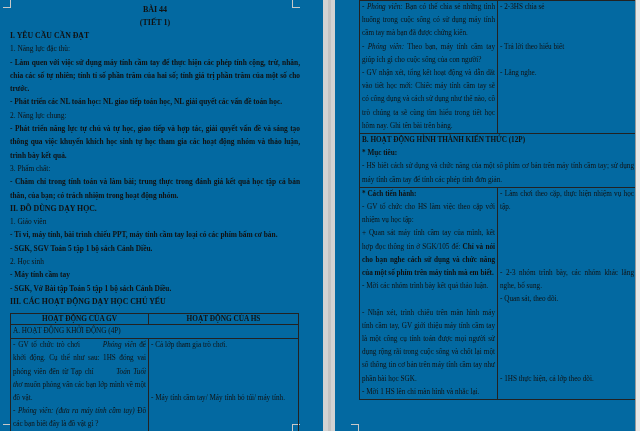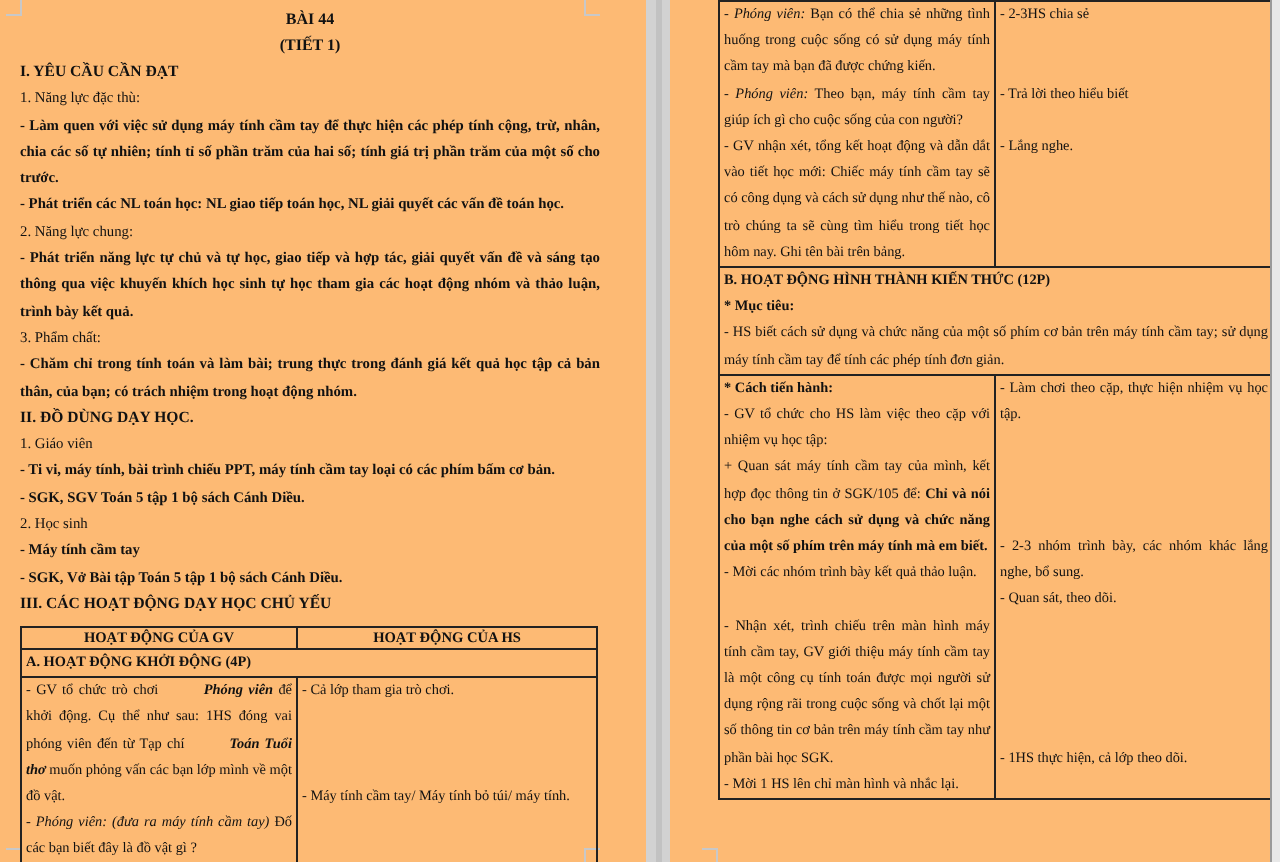--- a/index.html
+++ b/index.html
@@ -1,19 +1,19 @@
 <!DOCTYPE html>
 <html><head>
 <meta charset="utf-8">
 <style>
   * { box-sizing: border-box; margin: 0; padding: 0; }
   html, body { width: 640px; height: 431px; overflow: hidden; background: #d6d6d6; }
   body { position: relative; font-family: "Liberation Serif", serif; color: #111; }
 
-  .page { position: absolute; top: 0; background: #fdba74; height: 431px; overflow: hidden; }
+  .page { position: absolute; top: 0; background: #0369a1; height: 431px; overflow: hidden; }
   #page-left { left: 0; width: 323px; }
   #page-right { left: 335px; width: 301px; border-right: 1px solid #9a9a9a; }
   .gap { position: absolute; top: 0; left: 323px; width: 12px; height: 431px; background: #d2d2d2; }
   .gap::before { content: ""; position: absolute; left: 5px; top: 0; width: 3px; height: 431px; background: #c2c2c2; }
   .right-scroll-edge { position: absolute; left: 636px; top: 0; width: 4px; height: 431px; background: #e8e8e8; }
 
   .crop { position: absolute; width: 8px; height: 8px; border-color: #c8c8c8; border-style: solid; }
   .crop.tl { border-width: 0 1px 1px 0; }
   .crop.tr { border-width: 0 0 1px 1px; }
   .crop.bl { border-width: 1px 1px 0 0; }
@@ -23,30 +23,30 @@
   #left-content { left: 10px; top: 3px; width: 290px; }
   .center { text-align: center; font-weight: bold; }
   .title1 { font-size: 8px; line-height: 13px; }
   .h1 { font-weight: bold; font-size: 7.8px; }
   .h2 { font-weight: normal; }
   .para { text-align: justify; font-weight: bold; }
 
   table { border-collapse: collapse; width: 100%; table-layout: fixed; }
   td, th { border: 1px solid #222; vertical-align: top; padding: 0 2px; font-size: 7.2px; line-height: 13.2px; text-align: justify; }
   th { text-align: center; font-weight: bold; font-size: 7.3px; line-height: 10px; }
-  .sec-row td { font-weight: bold; }
+  .sec-row td { font-weight: normal; }
   .spacer { display: block; height: 13.2px; }
 
   #left-table { position: absolute; left: 10px; top: 313px; width: 289px; }
   #right-table { position: absolute; left: 24px; top: 0; width: 278px; }
   #right-table td:first-child { width: 138px; }
   #left-table td:first-child, #left-table th:first-child { width: 138px; }
   .b { font-weight: bold; }
   .i { font-style: italic; margin-top: 41px; }
-  .bi { font-weight: bold; font-style: italic; padding-left: 20px; }
+  .bi { font-weight: normal; font-style: italic; padding-left: 20px; }
 </style>
 </head>
 <body>
 
 <div class="page" id="page-left">
   <span class="crop tl" style="left:3px;top:0"></span>
   <span class="crop tr" style="left:292px;top:0"></span>
   <span class="crop bl" style="left:3px;top:424px"></span>
   <span class="crop br" style="left:292px;top:424px"></span>
 

